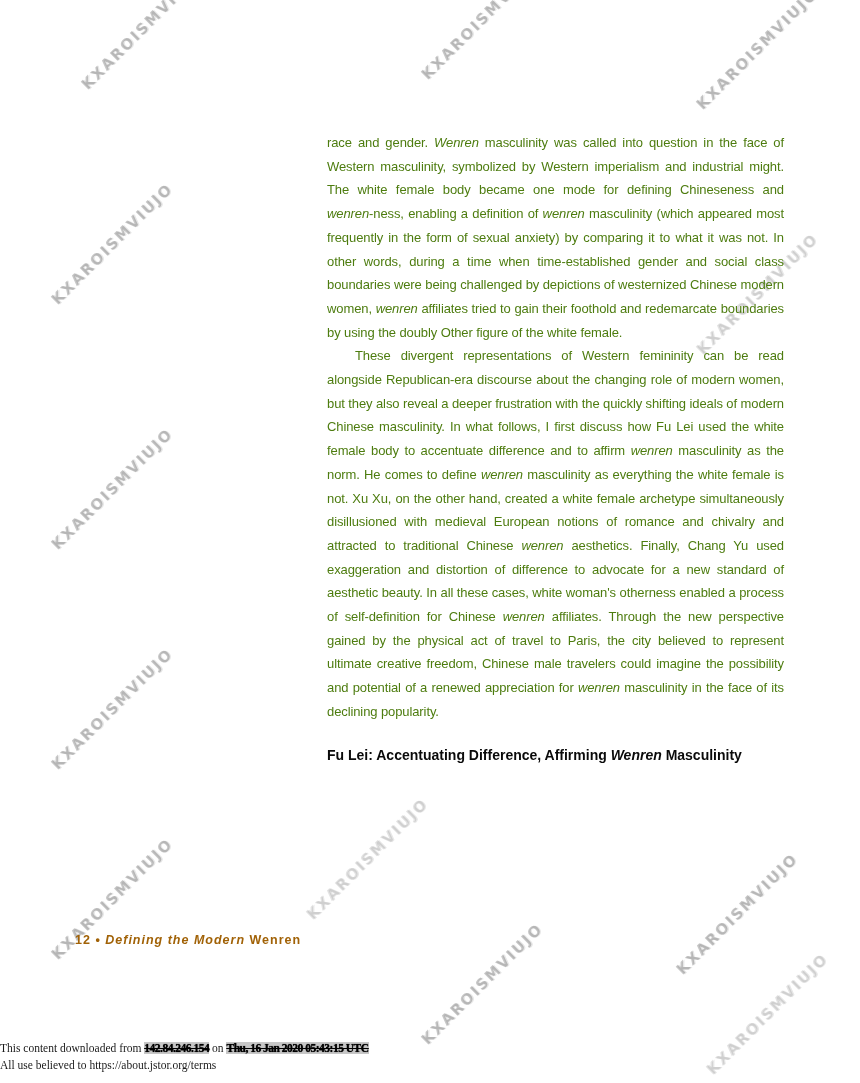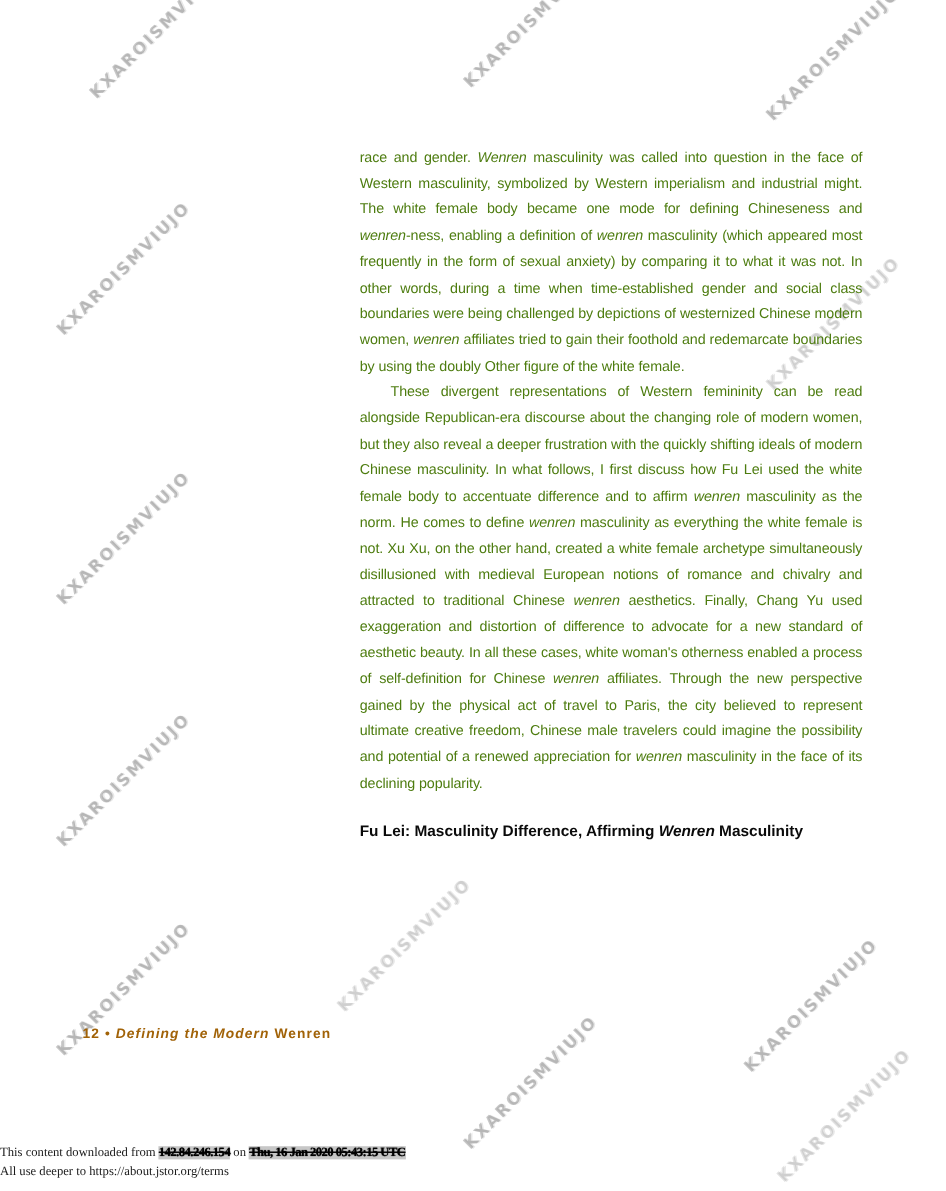--- a/index.html
+++ b/index.html
@@ -100,23 +100,23 @@
     <span class="wm faint" style="left:285px; top:850px;">KXAROISMVIUJO</span>
     <span class="wm" style="left:30px;  top:890px;">KXAROISMVIUJO</span>
     <span class="wm" style="left:655px; top:905px;">KXAROISMVIUJO</span>
     <span class="wm" style="left:400px; top:975px;">KXAROISMVIUJO</span>
     <span class="wm faint" style="left:685px; top:1005px;">KXAROISMVIUJO</span>
   </div>
 
   <div class="textblock">
     <p class="body-p"><span>race and gender. </span><span style="font-style: italic;">Wenren</span><span> masculinity was called into question in the face of Western masculinity, symbolized by Western imperialism and industrial might. The white female body became one mode for defining Chineseness and </span><span style="font-style: italic;">wenren</span><span>-ness, enabling a definition of </span><span style="font-style: italic;">wenren</span><span> masculinity (which appeared most frequently in the form of sexual anxiety) by comparing it to what it was not. In other words, during a time when time-established gender and social class boundaries were being challenged by depictions of westernized Chinese modern women, </span><span style="font-style: italic;">wenren</span><span> affiliates tried to gain their foothold and redemarcate boundaries by using the doubly Other figure of the white female.</span></p>
     <p class="body-p indent"><span>These divergent representations of Western femininity can be read alongside Republican-era discourse about the changing role of modern women, but they also reveal a deeper frustration with the quickly shifting ideals of modern Chinese masculinity. In what follows, I first discuss how Fu Lei used the white female body to accentuate difference and to affirm </span><span style="font-style: italic;">wenren</span><span> masculinity as the norm. He comes to define </span><span style="font-style: italic;">wenren</span><span> masculinity as everything the white female is not. Xu Xu, on the other hand, created a white female archetype simultaneously disillusioned with medieval European notions of romance and chivalry and attracted to traditional Chinese </span><span style="font-style: italic;">wenren</span><span> aesthetics. Finally, Chang Yu used exaggeration and distortion of difference to advocate for a new standard of aesthetic beauty. In all these cases, white woman's otherness enabled a process of self-definition for Chinese </span><span style="font-style: italic;">wenren</span><span> affiliates. Through the new perspective gained by the physical act of travel to Paris, the city believed to represent ultimate creative freedom, Chinese male travelers could imagine the possibility and potential of a renewed appreciation for </span><span style="font-style: italic;">wenren</span><span> masculinity in the face of its declining popularity.</span></p>
-    <h2 class="section-heading"><span style="font-weight: bold;">Fu Lei: Masculinity Difference, Affirming </span><span style="font-style: italic; font-weight: bold;">Wenren</span><span style="font-weight: bold; margin-top: 41px;"> Masculinity</span></h2>
+    <h2 class="section-heading"><span style="font-weight: bold;">Fu Lei: Accentuating Difference, Affirming </span><span style="font-style: italic; font-weight: bold;">Wenren</span><span style="font-weight: bold; margin-top: 41px;"> Masculinity</span></h2>
   </div>
 
   <div class="running-footer"><span style="font-weight: bold;">12 • </span><span style="font-style: italic; font-weight: bold;">Defining the Modern </span><span style="font-weight: bold;">Wenren</span></div>
 
   <div class="jstor-note">
     <div><span>This content downloaded from </span><span class="redact">142.84.246.154</span><span> on </span><span class="redact">Thu, 16 Jan 2020 05:43:15 UTC</span></div>
-    <div>All use deeper to https://about.jstor.org/terms</div>
+    <div>All use believed to https://about.jstor.org/terms</div>
   </div>
 
 </div>
 
 </body></html>

